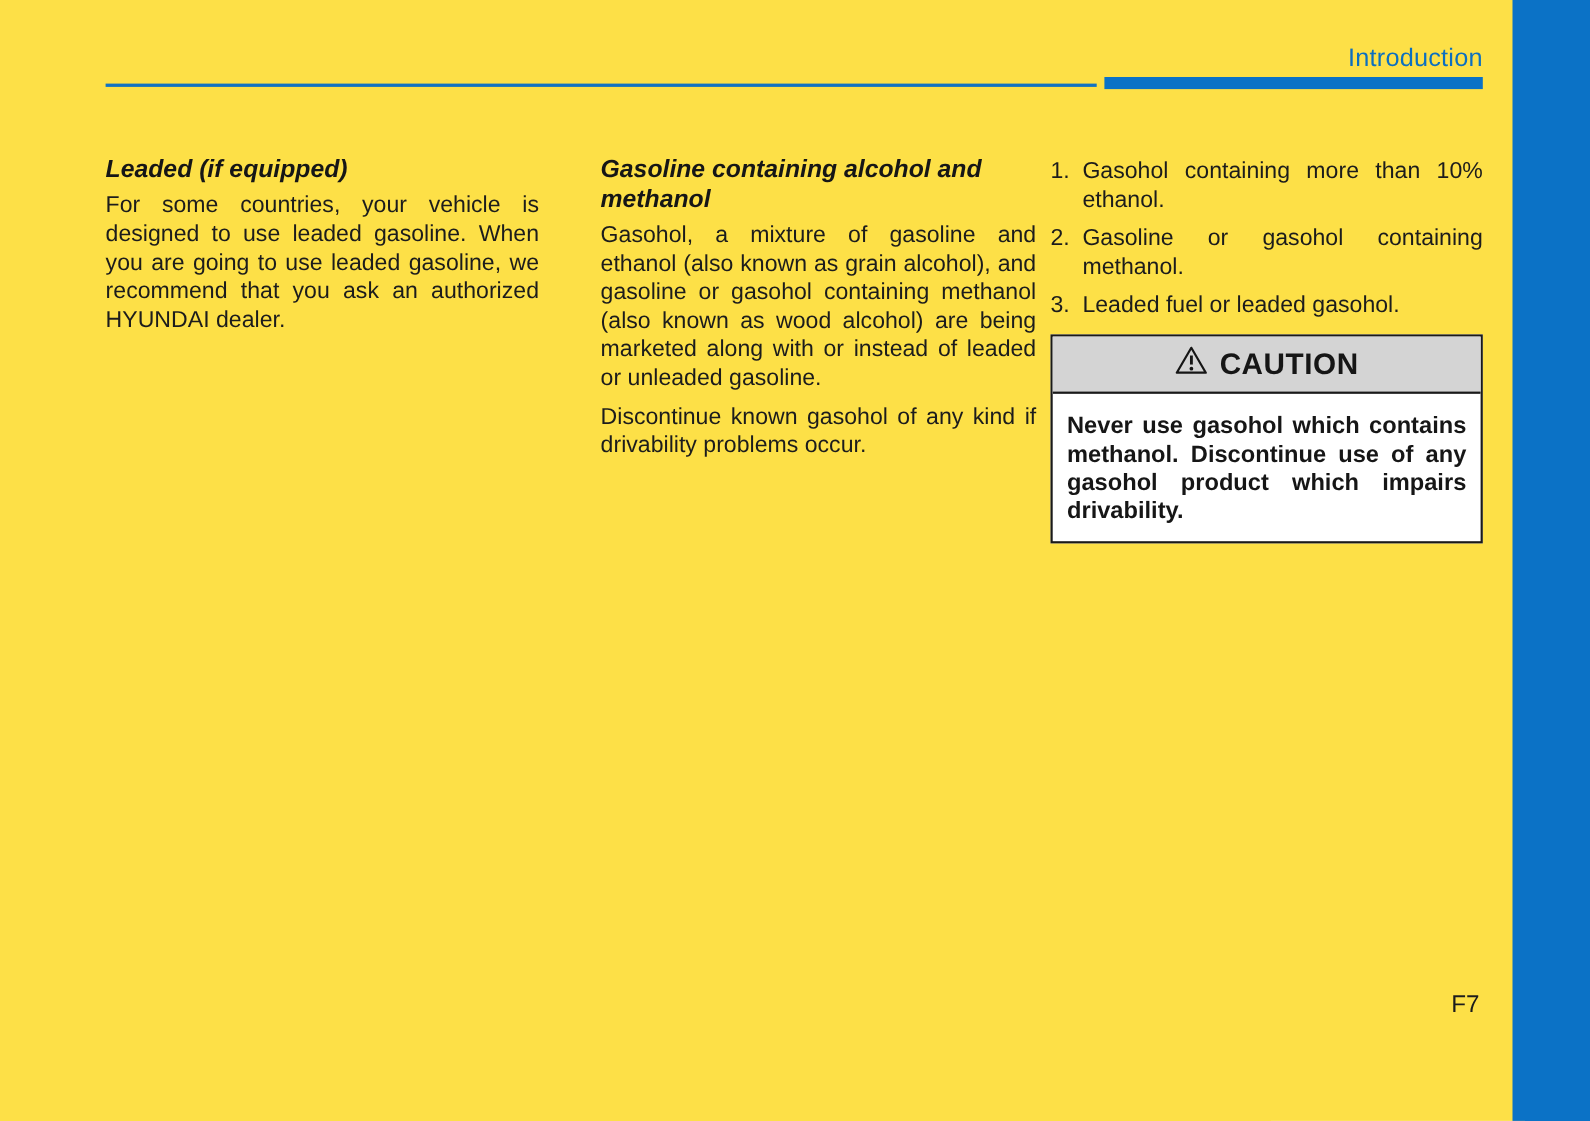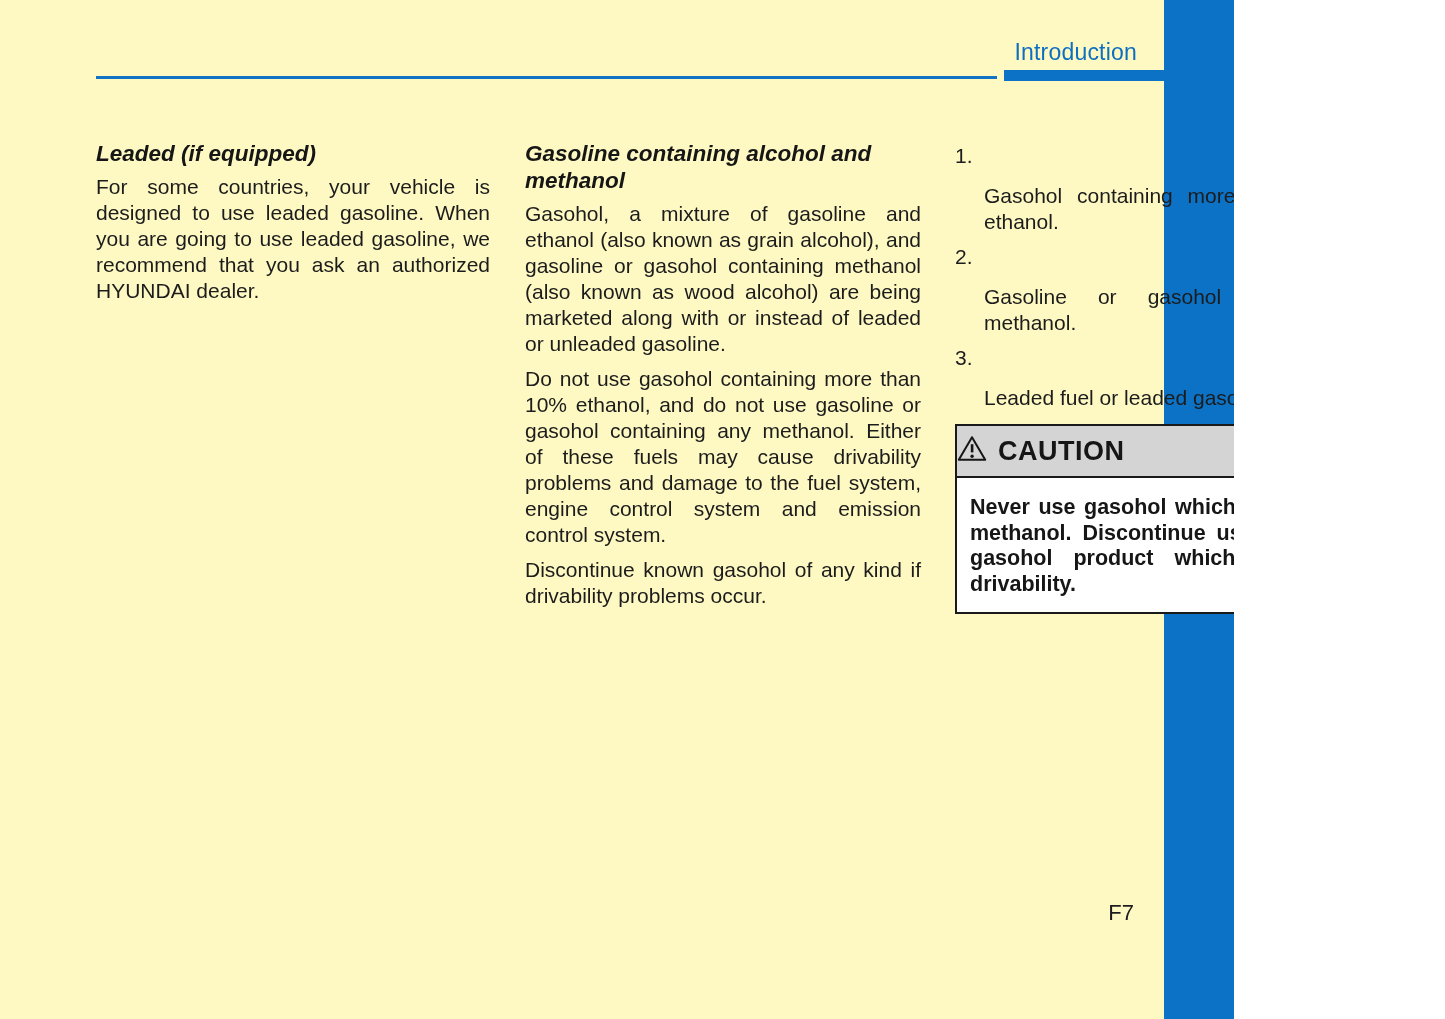--- a/index.html
+++ b/index.html
@@ -1,21 +1,21 @@
 <!DOCTYPE html>
 <html lang="en"><head>
 <meta charset="utf-8">
 <style>
   * { margin: 0; padding: 0; box-sizing: border-box; }
   html, body { background: #ffffff; }
   .page {
     position: relative;
-    width: 1234px;
+    width: 1445px;
     height: 1019px;
-    background: #fef9c3;
+    background: #fde047;
     font-family: "Liberation Sans", sans-serif;
     color: #1c1c1c;
     overflow: hidden;
   }
   
   .side-bar {
     position: absolute;
     top: 0; right: 0;
     width: 70px; height: 100%;
     background: #0b72c6;
@@ -44,49 +44,50 @@
   }
   
   .col {
     position: absolute;
     top: 140px;
     font-size: 21px;
     line-height: 26px;
     text-align: justify;
   }
   .col-1 { left: 96px;  width: 394px; }
-  .col-2 { left: 525px; width: 396px; }
+  .col-2 { left: 546px; width: 396px; }
   .col-3 { left: 955px; width: 393px; }
   .col h2 {
     font-size: 22.5px;
     line-height: 27px;
     font-weight: bold;
     font-style: italic;
     text-align: left;
     margin: 0 0 7px 0;
     color: #161616;
   }
   .col p { margin: 0 0 9px 0; }
   
   .num-list { margin-top: 3px; }
   .num-item { display: flex; margin: 0 0 9px 0; }
   .num-item .num { flex: none; width: 29px; text-align: left; }
-  .num-item .num-text { flex: 1; text-align: justify; margin-top: 40px; }
+  .num-item .num-text { flex: 1; text-align: justify; }
   
   .caution-box {
     margin-top: 13px;
     border: 2px solid #1a1a1a;
     background: #ffffff;
   }
   .caution-header {
     height: 52px;
     background: #d4d4d4;
     border-bottom: 2px solid #1a1a1a;
     display: flex;
     align-items: center;
+    justify-content: center;
     gap: 11px;
   }
   .caution-title {
     font-size: 27px;
     font-weight: bold;
     letter-spacing: 0.5px;
     color: #161616;
   }
   .warn-icon { display: inline-block; }
   .caution-body {
@@ -118,21 +119,20 @@
   <div class="rule-thick"></div>
 
   <section class="col col-1">
     <h2>Leaded (if equipped)</h2>
     <p>For some countries, your vehicle is designed to use leaded gasoline. When you are going to use leaded gasoline, we recommend that you ask an authorized HYUNDAI dealer.</p>
   </section>
 
   <section class="col col-2">
     <h2>Gasoline containing alcohol and methanol</h2>
     <p>Gasohol, a mixture of gasoline and ethanol (also known as grain alcohol), and gasoline or gasohol containing methanol (also known as wood alcohol) are being marketed along with or instead of leaded or unleaded gasoline.</p>
-    <p>Do not use gasohol containing more than 10% ethanol, and do not use gasoline or gasohol containing any methanol. Either of these fuels may cause drivability problems and damage to the fuel system, engine control system and emission control system.</p>
     <p>Discontinue known gasohol of any kind if drivability problems occur.</p>
   </section>
 
   <section class="col col-3">
 
     <div class="num-list">
       <div class="num-item">
         <span class="num">1.</span>
         <span class="num-text">Gasohol containing more than 10% ethanol.</span>
       </div>

